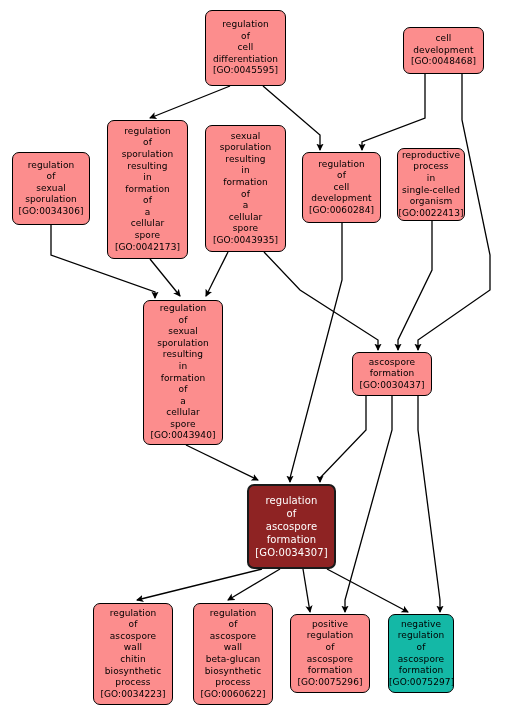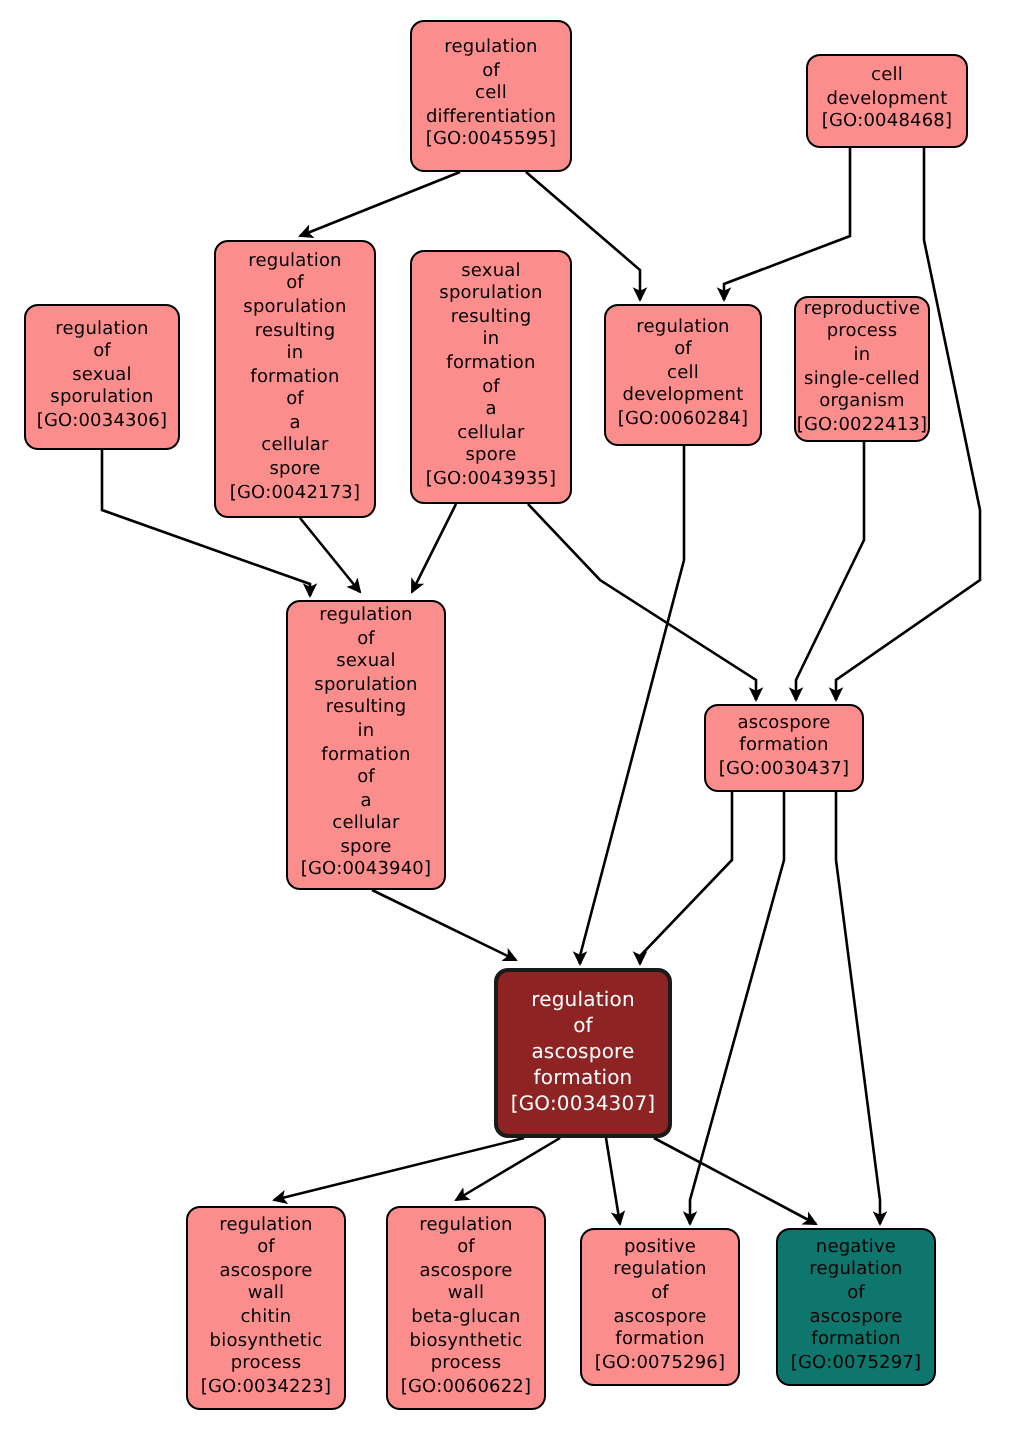--- a/index.html
+++ b/index.html
@@ -175,21 +175,21 @@
 [GO:0060622]</span>
       </div>
       <div class="node" style="left: 290px; top: 614px; width: 80px; height: 79px; background: rgb(252, 141, 141);">
         <span class="lbl">positive
 regulation
 of
 ascospore
 formation
 [GO:0075296]</span>
       </div>
-      <div class="node" style="left: 388px; top: 614px; width: 80px; height: 79px; background: #0f766e;">
+      <div class="node" style="left: 388px; top: 614px; width: 66px; height: 79px; background: #14b8a6;">
         <span class="lbl">negative
 regulation
 of
 ascospore
 formation
 [GO:0075297]</span>
       </div>
     </div>
 </div>
 

